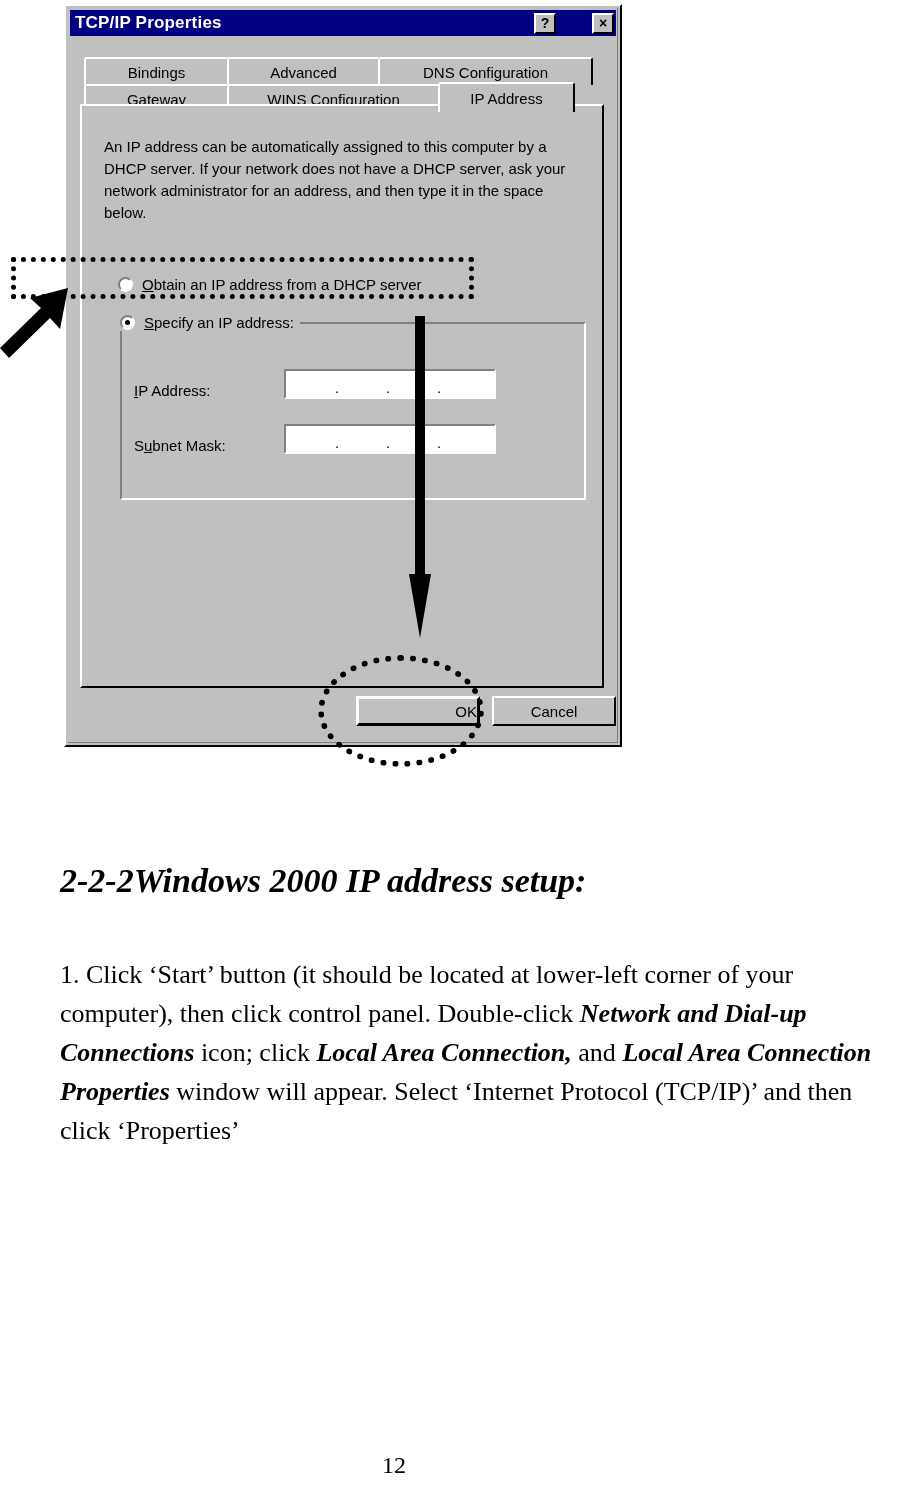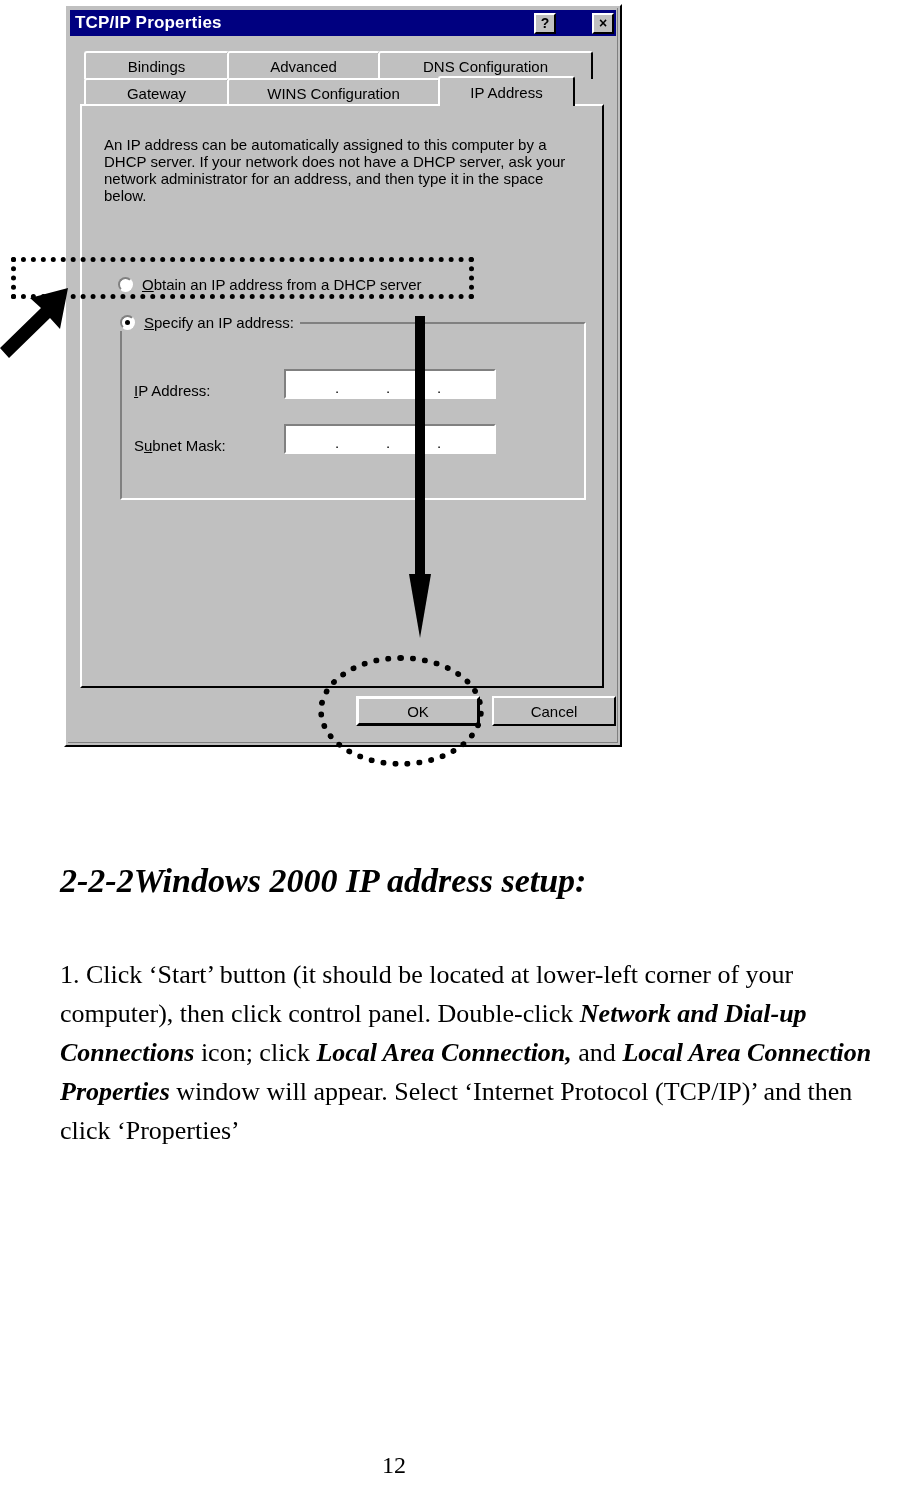--- a/index.html
+++ b/index.html
@@ -77,20 +77,21 @@
     color: #000000;
     margin-left: 2px;
     line-height: 1;
   }
 
   
   .tabrow {
     position: absolute;
     display: flex;
     height: 40px;
+    align-items: center;
   }
   .tabrow-top { left: 18px; top: 45px; }
   .tabrow-bottom { left: 18px; top: 72px; }
 
   .tab {
     background: #c0c0c0;
     border-top: 2px solid #ffffff;
     border-left: 2px solid #ffffff;
     border-right: 2px solid #000000;
     box-sizing: border-box;
@@ -126,21 +127,21 @@
     border-bottom: 2px solid #000000;
     box-sizing: border-box;
   }
 
   .desc {
     position: absolute;
     left: 22px;
     top: 30px;
     width: 480px;
     font-size: 15px;
-    line-height: 17px;
+    line-height: 22px;
     color: #000000;
   }
 
   
   .radio {
     width: 15px;
     height: 15px;
     border-radius: 50%;
     background: #ffffff;
     border: 2px solid #808080;
@@ -269,21 +270,21 @@
     border-right: 2px solid #000000;
     border-bottom: 2px solid #000000;
     box-sizing: border-box;
     display: flex;
     align-items: center;
     justify-content: center;
     font-size: 15px;
     color: #000000;
     font-family: "Liberation Sans", "DejaVu Sans", sans-serif;
   }
-  .btn-ok { left: 276px; border-width: 3px; border-color: #ffffff #000000 #000000 #ffffff; }
+  .btn-ok { left: 276px; border-width: 3px; border-color: #ffffff #000000 #000000 #ffffff; justify-content: flex-end; }
   .btn-cancel { left: 412px; }
 
   
   .annot-ellipse {
     position: absolute;
     left: 318px;
     top: 655px;
     width: 166px;
     height: 112px;
     border: 6px dotted #000000;

